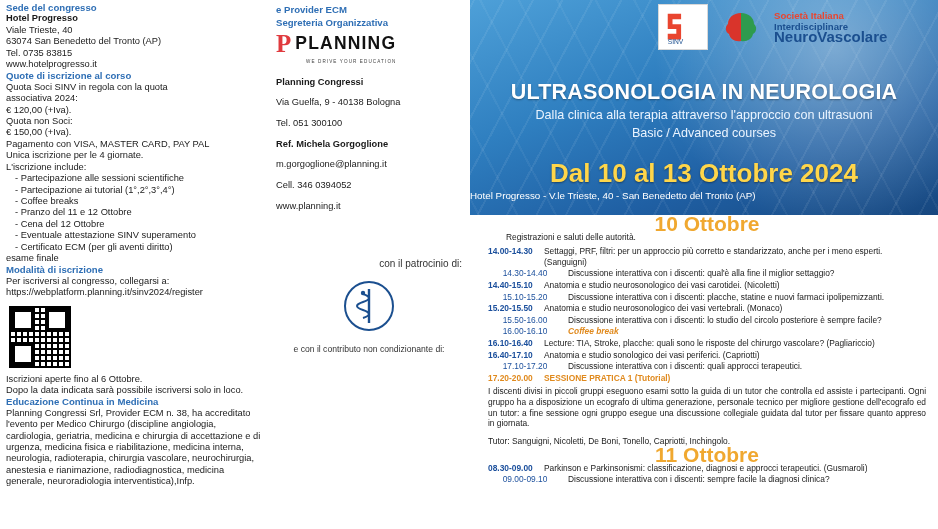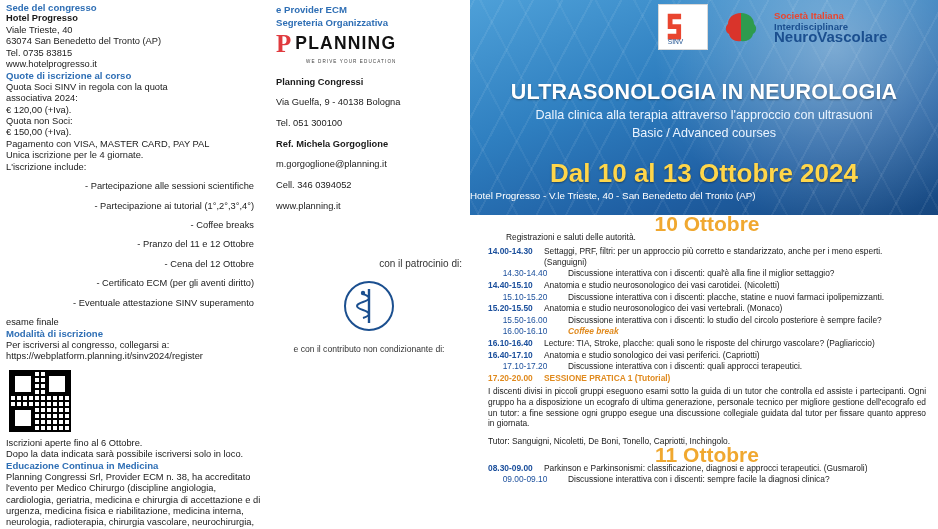--- a/index.html
+++ b/index.html
@@ -14,21 +14,21 @@
   
   .left{
     position:absolute;left:0;top:0;width:268px;height:437px;
     padding:2px 6px 0 6px;box-sizing:border-box;
     font-size:9.3px;line-height:11.4px;
   }
   .h-blue{color:#2f6fb5;font-weight:bold;font-size:9.6px;margin:2px 0 1px 0;}
   .b{font-weight:bold;}
   .left p{margin:0;}
   .left ul{margin:0;padding-left:9px;list-style:none;}
-  .left li{margin:8px;padding:0;text-indent:-6px;padding-left:6px;text-align:right;}
+  .left li{margin:0;padding:0;text-indent:-6px;padding-left:6px;}
   .li-dash:before{content:"- ";}
   .link{color:#1a1a1a;}
   .qr{
     width:62px;height:62px;margin:4px 0 3px 0;
     background:
       linear-gradient(90deg,#000 2px,transparent 2px),
       linear-gradient(#000 2px,transparent 2px);
     background-size:6px 6px;
     background-color:#fff;
     border:3px solid #fff;
@@ -161,22 +161,22 @@
     <p>€ 150,00 (+Iva).</p>
     <p>Pagamento con VISA, MASTER CARD, PAY PAL</p>
     <p>Unica iscrizione per le 4 giornate.</p>
     <p>L'iscrizione include:</p>
     <ul>
       <li class="li-dash">Partecipazione alle sessioni scientifiche</li>
       <li class="li-dash">Partecipazione ai tutorial (1°,2°,3°,4°)</li>
       <li class="li-dash">Coffee breaks</li>
       <li class="li-dash">Pranzo del 11 e 12 Ottobre</li>
       <li class="li-dash">Cena del 12 Ottobre</li>
+      <li class="li-dash">Eventuale attestazione SINV superamento</li>
       <li class="li-dash">Certificato ECM (per gli aventi diritto)</li>
-      <li class="li-dash">Eventuale attestazione SINV superamento</li>
     </ul>
     <p>esame finale</p>
 
     <p class="h-blue">Modalità di iscrizione</p>
     <p>Per iscriversi al congresso, collegarsi a:</p>
     <p class="link">https://webplatform.planning.it/sinv2024/register</p>
 
     <div class="qr">
         <span class="qr-b"></span>
       </div>

